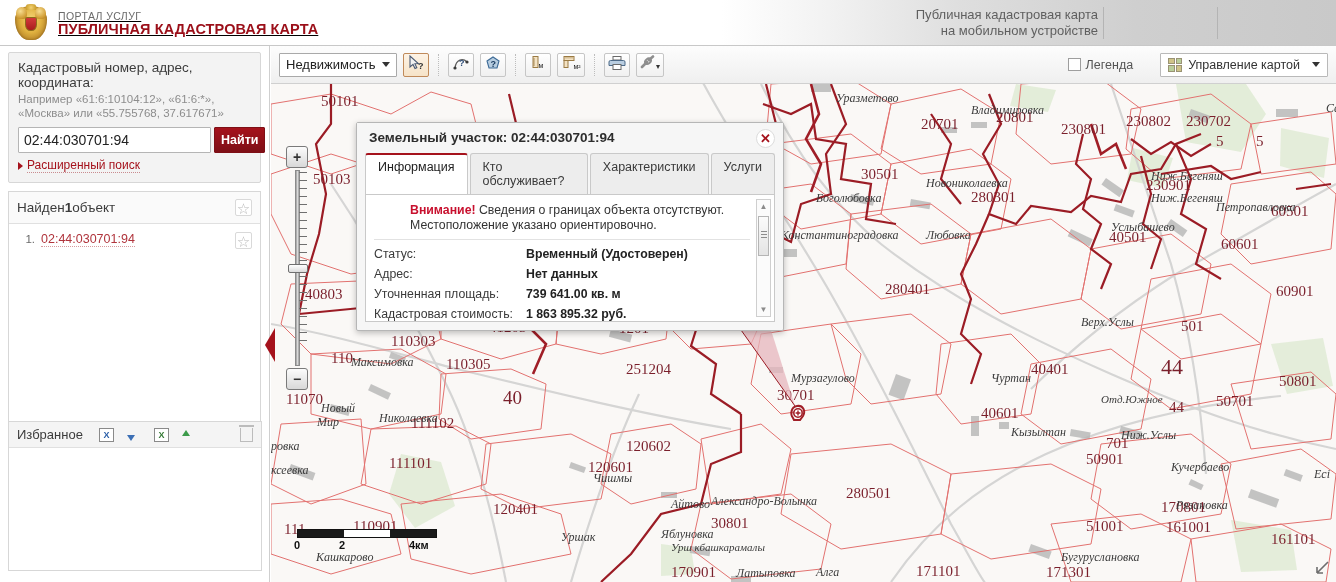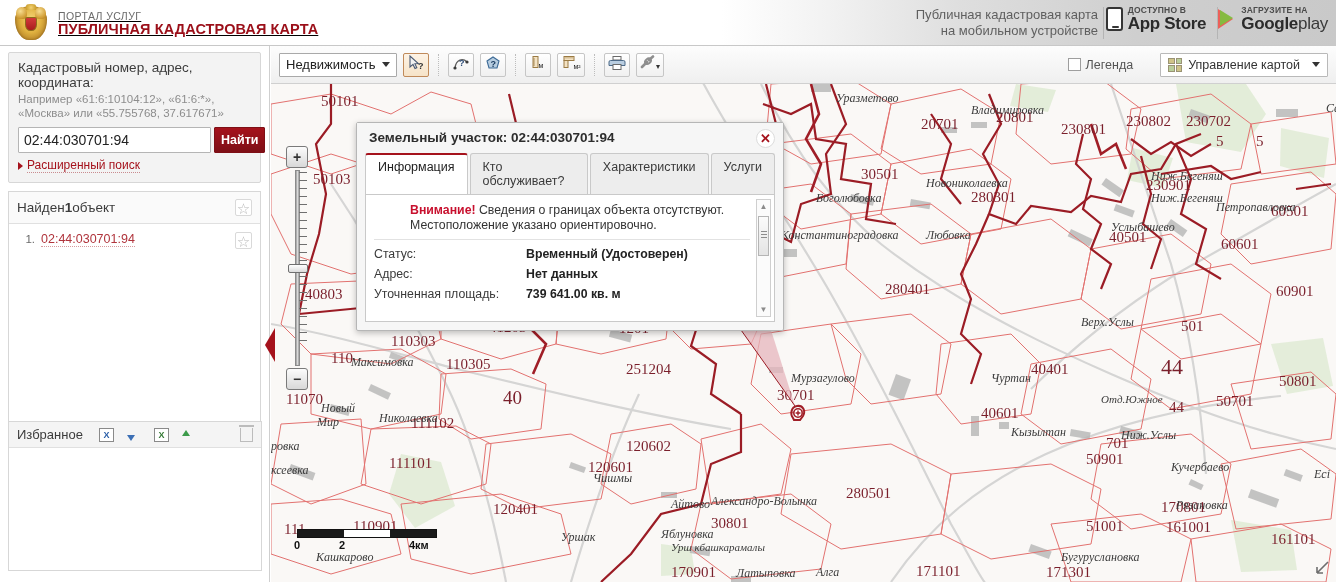--- a/index.html
+++ b/index.html
@@ -271,41 +271,20 @@
       </div>
     </div>
 
     <div class="mobile-note">
       <div>Публичная кадастровая карта</div>
       <div>на мобильном устройстве</div>
     </div>
     <div class="store-divider"></div>
     <div class="store-divider2"></div>
 
-    <div class="store-badges">
-      <div class="badge">
-        <div class="ico-phone"></div>
-        <div class="b-txt">
-          <div class="b-small">Доступно в</div>
-          <div class="b-big">App Store</div>
-        </div>
-      </div>
-      <div class="badge">
-        <div class="ico-play-wrap">
-            <div class="p1"></div>
-            <div class="p2"></div>
-          </div>
-        <div class="b-txt">
-          <div class="b-small">ЗАГРУЗИТЕ НА</div>
-          <div class="b-big">
-            <span>Google</span><span class="b-big light" style="font-size:17px">play</span>
-          </div>
-        </div>
-      </div>
-    </div>
   </div>
 
   <div class="leftpanel">
 
     <div class="searchbox">
       <div class="search-title">Кадастровый номер, адрес, координата:</div>
       <div class="search-hint">
         <div>Например «61:6:10104:12», «61:6:*»,</div>
         <div>«Москва» или «55.755768, 37.617671»</div>
       </div>
@@ -780,20 +759,24 @@
             <span class="v">Временный (Удостоверен)</span>
           </div>
           <div class="kv">
             <span class="k">Адрес:</span>
             <span class="v">Нет данных</span>
           </div>
           <div class="kv">
             <span class="k">Уточненная площадь:</span>
             <span class="v">739 641.00 кв. м</span>
           </div>
+          <div class="kv">
+            <span class="k">Кадастровая стоимость:</span>
+            <span class="v">1 863 895.32 руб.</span>
+          </div>
 
           <div class="pscroll">
             <div class="up">▲</div>
             <div class="thumb"></div>
             <div class="dn">▼</div>
           </div>
         </div>
       </div>
 
       <svg style="position:absolute;left:0;top:0;pointer-events:none;z-index:35" width="1065" height="498">

